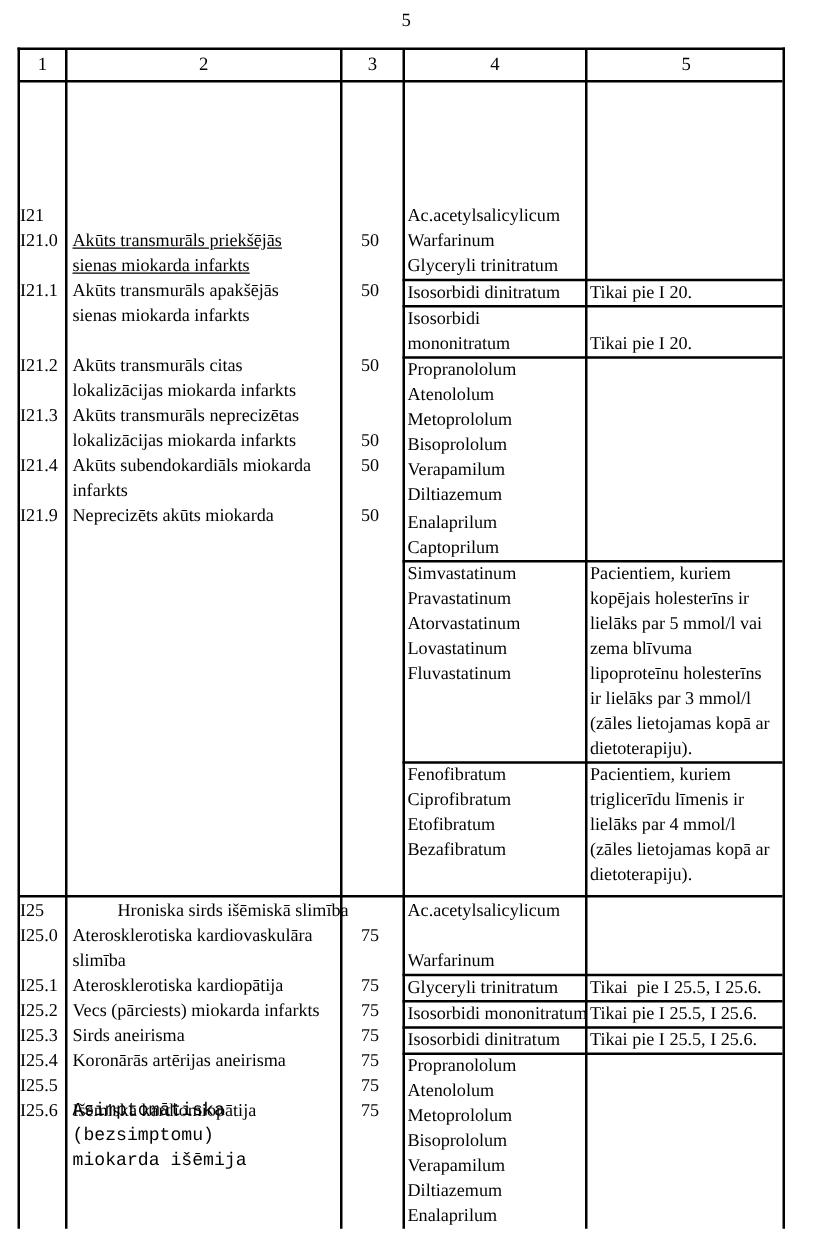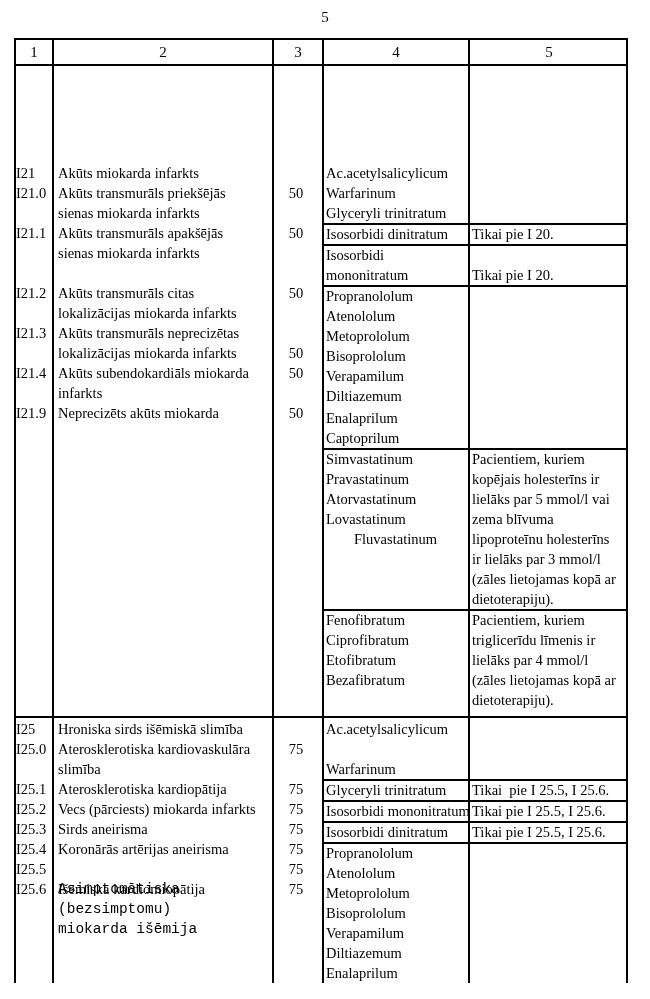--- a/index.html
+++ b/index.html
@@ -149,22 +149,21 @@
 
 
     <div class="cell-text code-col narrow" style="top:123px;">I21</div>
     <div class="cell-text code-col narrow" style="top:143px;">I21.0</div>
     <div class="cell-text code-col narrow" style="top:183px;">I21.1</div>
     <div class="cell-text code-col narrow" style="top:243px;">I21.2</div>
     <div class="cell-text code-col narrow" style="top:283px;">I21.3</div>
     <div class="cell-text code-col narrow" style="top:323px;">I21.4</div>
     <div class="cell-text code-col narrow" style="top:363px;">I21.9</div>
 
-    <div class="cell-text name-col" style="top:123px;">Akūts miokarda infarkts</div>
-    <div class="cell-text name-col" style="top:143px;">Akūts transmurāls priekšējās
+    <div class="cell-text name-col" style="top:143px;text-decoration:underline;">Akūts transmurāls priekšējās
 sienas miokarda infarkts</div>
     <div class="cell-text name-col" style="top:183px;">Akūts transmurāls apakšējās
 sienas miokarda infarkts</div>
     <div class="cell-text name-col" style="top:243px;">Akūts transmurāls citas
 lokalizācijas miokarda infarkts</div>
     <div class="cell-text name-col" style="top:283px;">Akūts transmurāls neprecizētas
 lokalizācijas miokarda infarkts</div>
     <div class="cell-text name-col" style="top:323px;">Akūts subendokardiāls miokarda
 infarkts</div>
     <div class="cell-text name-col" style="top:363px;">Neprecizēts akūts miokarda</div>
@@ -197,21 +196,21 @@
     <div class="cell-text drug-col" style="top:326px;">Verapamilum</div>
     <div class="cell-text drug-col" style="top:346px;">Diltiazemum</div>
     <div class="cell-text drug-col" style="top:368px;">Enalaprilum</div>
     <div class="cell-text drug-col" style="top:388px;">Captoprilum</div>
     <div class="hrule part45" style="top:408px;"></div>
 
     <div class="cell-text drug-col" style="top:409px;">Simvastatinum</div>
     <div class="cell-text drug-col" style="top:429px;">Pravastatinum</div>
     <div class="cell-text drug-col" style="top:449px;">Atorvastatinum</div>
     <div class="cell-text drug-col" style="top:469px;">Lovastatinum</div>
-    <div class="cell-text drug-col" style="top:489px;margin-left:28px;">Fluvastatinum</div>
+    <div class="cell-text drug-col" style="top:489px;">Fluvastatinum</div>
     <div class="cell-text note-col" style="top:409px;">Pacientiem, kuriem
 kopējais holesterīns ir
 lielāks par 5 mmol/l vai
 zema blīvuma
 lipoproteīnu holesterīns
 ir lielāks par 3 mmol/l
 (zāles lietojamas kopā ar
 dietoterapiju).</div>
     <div class="hrule part45" style="top:569px;"></div>
 
@@ -229,21 +228,21 @@
 
     <div class="cell-text code-col narrow" style="top:679px;">I25</div>
     <div class="cell-text code-col narrow" style="top:699px;">I25.0</div>
     <div class="cell-text code-col narrow" style="top:739px;">I25.1</div>
     <div class="cell-text code-col narrow" style="top:759px;">I25.2</div>
     <div class="cell-text code-col narrow" style="top:779px;">I25.3</div>
     <div class="cell-text code-col narrow" style="top:799px;">I25.4</div>
     <div class="cell-text code-col narrow" style="top:819px;">I25.5</div>
     <div class="cell-text code-col narrow" style="top:839px;">I25.6</div>
 
-    <div class="cell-text name-col" style="top:679px;">Hroniska sirds išēmiskā slimība</div>
+    <div class="cell-text name-col" style="top:679px;margin-left:36px;">Hroniska sirds išēmiskā slimība</div>
     <div class="cell-text name-col" style="top:699px;">Aterosklerotiska kardiovaskulāra
 slimība</div>
     <div class="cell-text name-col" style="top:739px;">Aterosklerotiska kardiopātija</div>
     <div class="cell-text name-col" style="top:759px;">Vecs (pārciests) miokarda infarkts</div>
     <div class="cell-text name-col" style="top:779px;">Sirds aneirisma</div>
     <div class="cell-text name-col" style="top:799px;">Koronārās artērijas aneirisma</div>
     <div class="cell-text name-col" style="top:819px;margin-top:20px;">Išēmiska kardiomiopātija</div>
     <div class="cell-text name-col" style="top:839px;font-family:Liberation Mono, monospace;">Asimptomātiska (bezsimptomu)
 miokarda išēmija</div>
 

